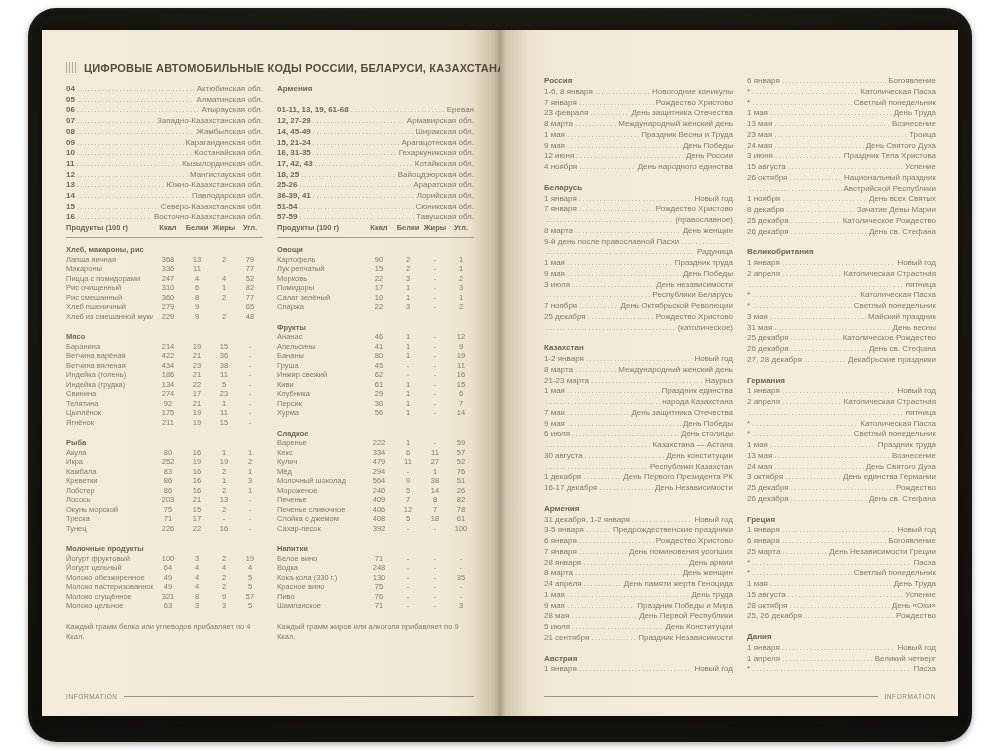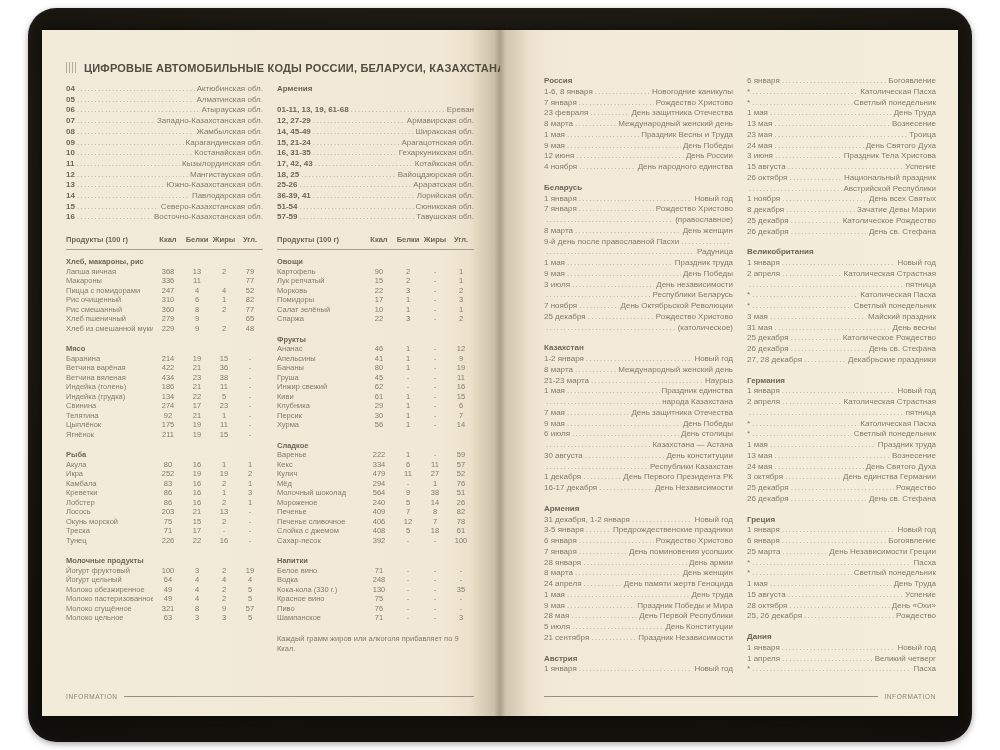--- a/index.html
+++ b/index.html
@@ -32,21 +32,21 @@
   .dotrow{display:flex;align-items:baseline;white-space:nowrap;}
   .dl{flex:0 0 auto;}
   .dd{flex:1 1 auto;overflow:hidden;min-width:4px;letter-spacing:1.3px;color:#a3997f;margin:0 2px;}
   .dr{flex:0 0 auto;}
 
   .codes{font-size:8px;line-height:10.7px;}
   .codes .dl{font-weight:700;color:#6e6658;}
   .sec-title{font-weight:700;color:#6e6658;}
   .armenia-head{line-height:10.7px;margin-bottom:10.7px;}
 
-  .nut{font-size:7.5px;margin-top:12px;}
+  .nut{font-size:7.5px;}
   .nrow{display:grid;grid-template-columns:1fr 30px 28px 26px 26px;line-height:9.5px;align-items:baseline;}
   .nrow .num{text-align:center;}
   .nrow .nm{white-space:nowrap;overflow:hidden;}
   .nhead{font-weight:700;color:#6e6658;line-height:10px;padding-bottom:4px;border-bottom:1px solid #a89e8c;margin-bottom:7px;}
   .ntitle .nm{font-weight:700;color:#6e6658;}
   .nutsec{margin-bottom:11px;}
   .note{font-size:7.5px;line-height:10px;margin-top:2px;color:#847b6b;}
 
   .holidays{font-size:8px;line-height:10.75px;margin-top:16px;}
   .holsec{margin-bottom:10px;}
@@ -445,20 +445,21 @@
               </div>
               <div class="nrow">
                 <span class="nm">Молоко цельное</span>
                 <span class="num">63</span>
                 <span class="num">3</span>
                 <span class="num">3</span>
                 <span class="num">5</span>
               </div>
             </div>
           </div>
+        <div class="note">Каждый грамм белка или углеводов прибавляет по 4 Ккал.</div>
       </div>
       <div class="col">
         <div>
             <div class="nrow nhead">
               <span class="nm">Продукты (100 г)</span>
               <span class="num">Ккал</span>
               <span class="num">Белки</span>
               <span class="num">Жиры</span>
               <span class="num">Угл.</span>
             </div>

